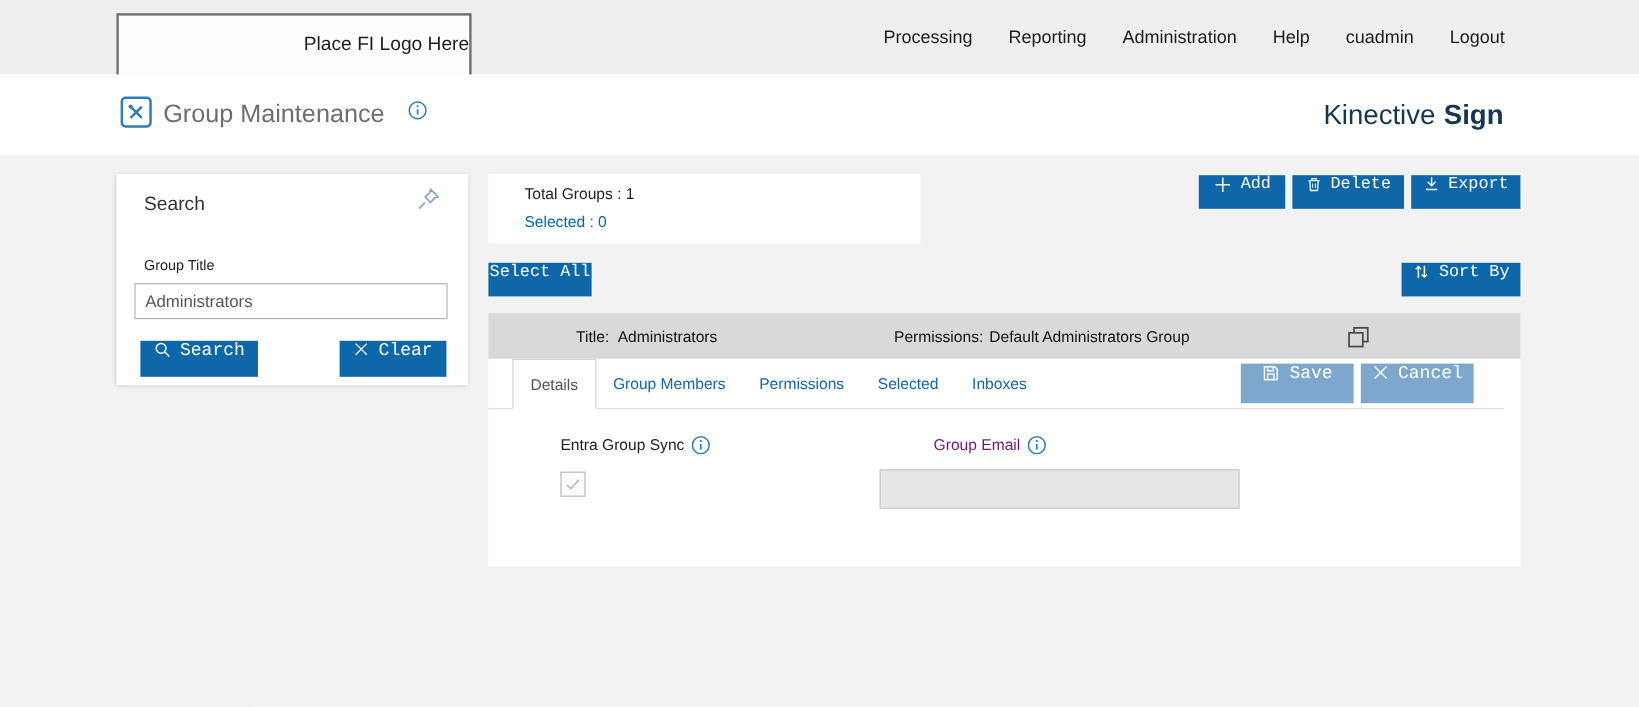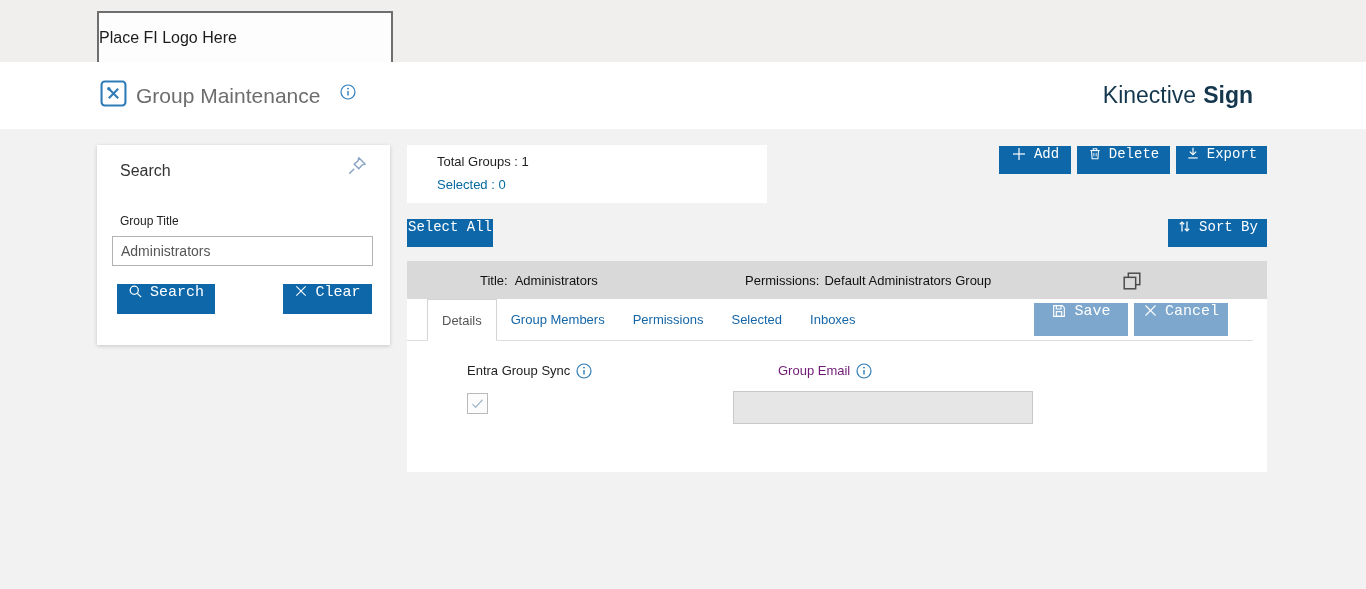--- a/index.html
+++ b/index.html
@@ -2,21 +2,21 @@
 <html><head>
 <meta charset="utf-8">
 <style>
   * { box-sizing: border-box; margin: 0; padding: 0; }
   body { font-family: "Liberation Sans", sans-serif; background: #ffffff; }
   .page { position: relative; width: 1366px; height: 589px; background: #f3f2f2; overflow: hidden; }
 
   
   .topbar { position: absolute; left: 0; top: 0; width: 100%; height: 62px; background: #f0efee; }
   .logo-box { position: absolute; left: 97px; top: 11px; width: 296px; height: 54px; background: #fdfdfd;
-              border: 2px solid #6e6e6e; display: flex; align-items: center; justify-content: flex-start;
+              border: 2px solid #6e6e6e; display: flex; align-items: center; justify-content: flex-end;
               font-size: 16px; color: #1c1c1c; }
   .topnav { position: absolute; right: 112px; top: 0; height: 62px; display: flex; align-items: center; gap: 30px; }
   .topnav span { font-size: 15px; color: #1b1b1b; cursor: pointer; white-space: nowrap; }
 
   
   .header { position: absolute; left: 0; top: 62px; width: 100%; height: 67px; background: #ffffff; }
   .app-icon { position: absolute; left: 100px; top: 18px; width: 27px; height: 27px; }
   .page-title { position: absolute; left: 136px; top: 0; height: 67px; display: flex; align-items: center;
                 font-size: 21px; color: #6d6d6d; }
   .title-info { position: absolute; left: 340px; top: 22px; }
@@ -26,21 +26,21 @@
 
   .info-icon { display: inline-block; width: 16px; height: 16px; cursor: pointer; }
 
   
   .btn { display: flex; align-items: flex-start; justify-content: center; gap: 7px; background: #0d67a9;
          color: #ffffff; border: none; cursor: pointer; font-family: Liberation Mono, monospace; }
   .btn svg { flex: 0 0 auto; }
   .btn-muted { background: #7da7cd; }
 
   
-  .search-panel { position: absolute; left: 97px; top: 145px; width: 293px; height: 200px; background: #ffffff;
+  .search-panel { position: absolute; left: 97px; top: 145px; width: 293px; height: 176px; background: #ffffff;
                   box-shadow: 0 1px 4px rgba(0,0,0,0.18); }
   .search-title { position: absolute; left: 23px; top: 17px; font-size: 16px; color: #333333; }
   .pin-icon { position: absolute; right: 22px; top: 10px; width: 22px; height: 22px; color: #8aa5c4; cursor: pointer; }
   .group-title-label { position: absolute; left: 23px; top: 69px; font-size: 12px; color: #222222; }
   .group-title-input { position: absolute; left: 15px; top: 91px; width: 261px; height: 30px;
                        border: 1px solid #b3b3b3; padding: 0 8px; font-size: 14px; color: #555555;
                        font-family: inherit; background: #ffffff; }
   .search-btn { position: absolute; left: 20px; top: 139px; width: 98px; height: 30px; font-size: 15px; }
   .clear-btn  { position: absolute; left: 186px; top: 139px; width: 89px; height: 30px; font-size: 15px; }
 
@@ -86,20 +86,28 @@
 </style>
 </head>
 <body>
 
 <div class="page">
 
   <div class="topbar">
     <div class="logo-box">
       <span>Place FI Logo Here</span>
     </div>
+    <div class="topnav">
+      <span>Processing</span>
+      <span>Reporting</span>
+      <span>Administration</span>
+      <span>Help</span>
+      <span>cuadmin</span>
+      <span>Logout</span>
+    </div>
   </div>
 
   <div class="header">
     <span class="app-icon">
       <svg viewBox="0 0 26 26" width="27" height="27">
         <rect x="1.5" y="1.5" width="23" height="23" rx="3" fill="#ffffff" stroke="#2e7cb8" stroke-width="2"></rect>
         <line x1="8.5" y1="8.5" x2="17.5" y2="17.5" stroke="#2e7cb8" stroke-width="2"></line>
         <line x1="17.5" y1="8.5" x2="8.5" y2="17.5" stroke="#2e7cb8" stroke-width="2"></line>
         <circle cx="8.5" cy="8.5" r="1.7" fill="#2e7cb8"></circle>
       </svg>

